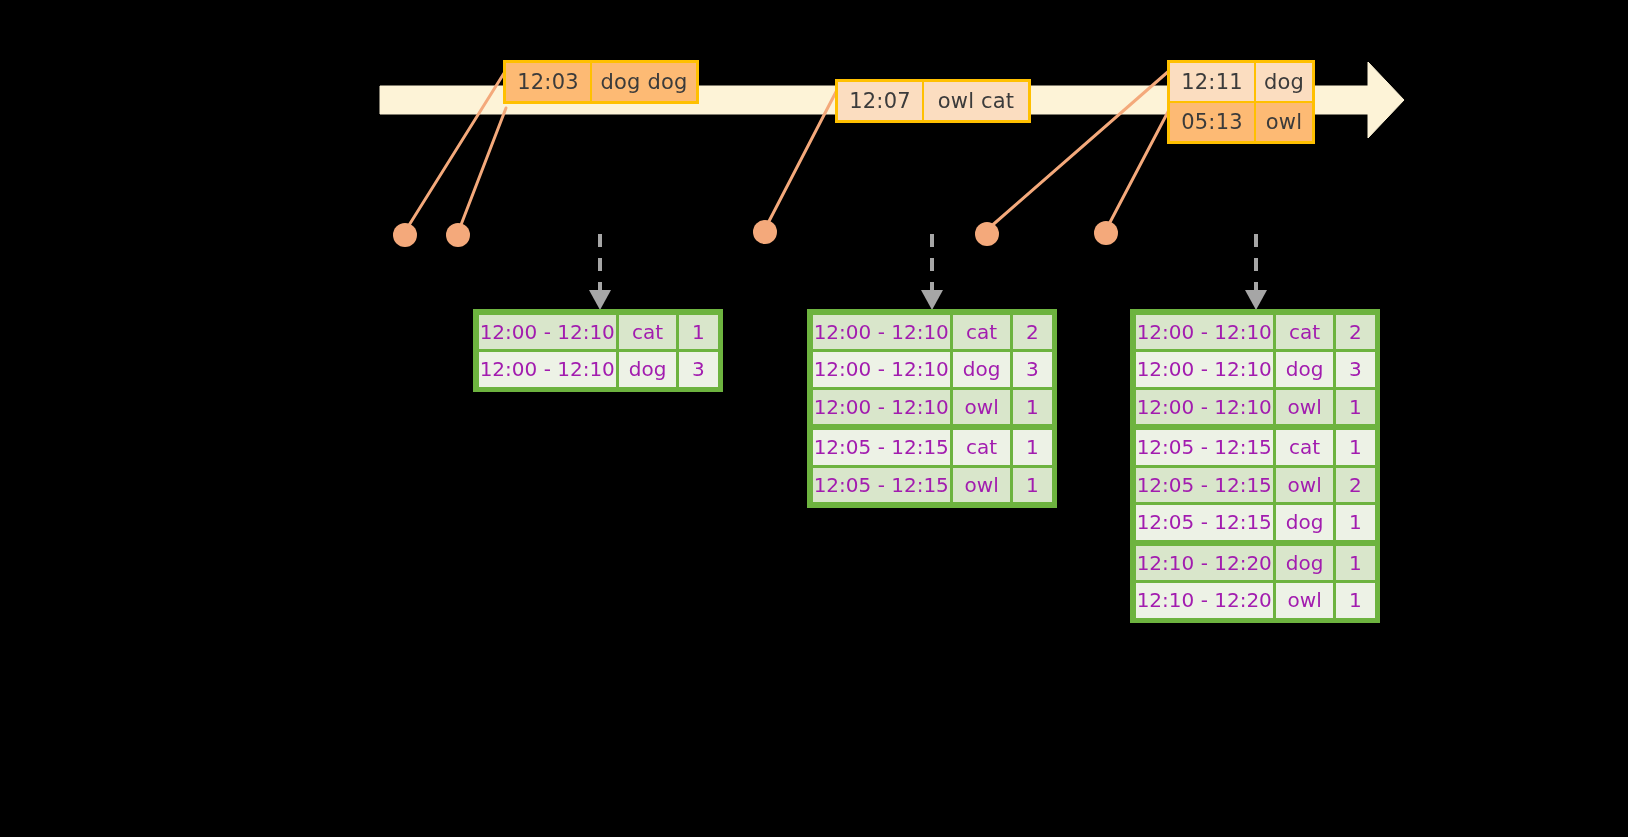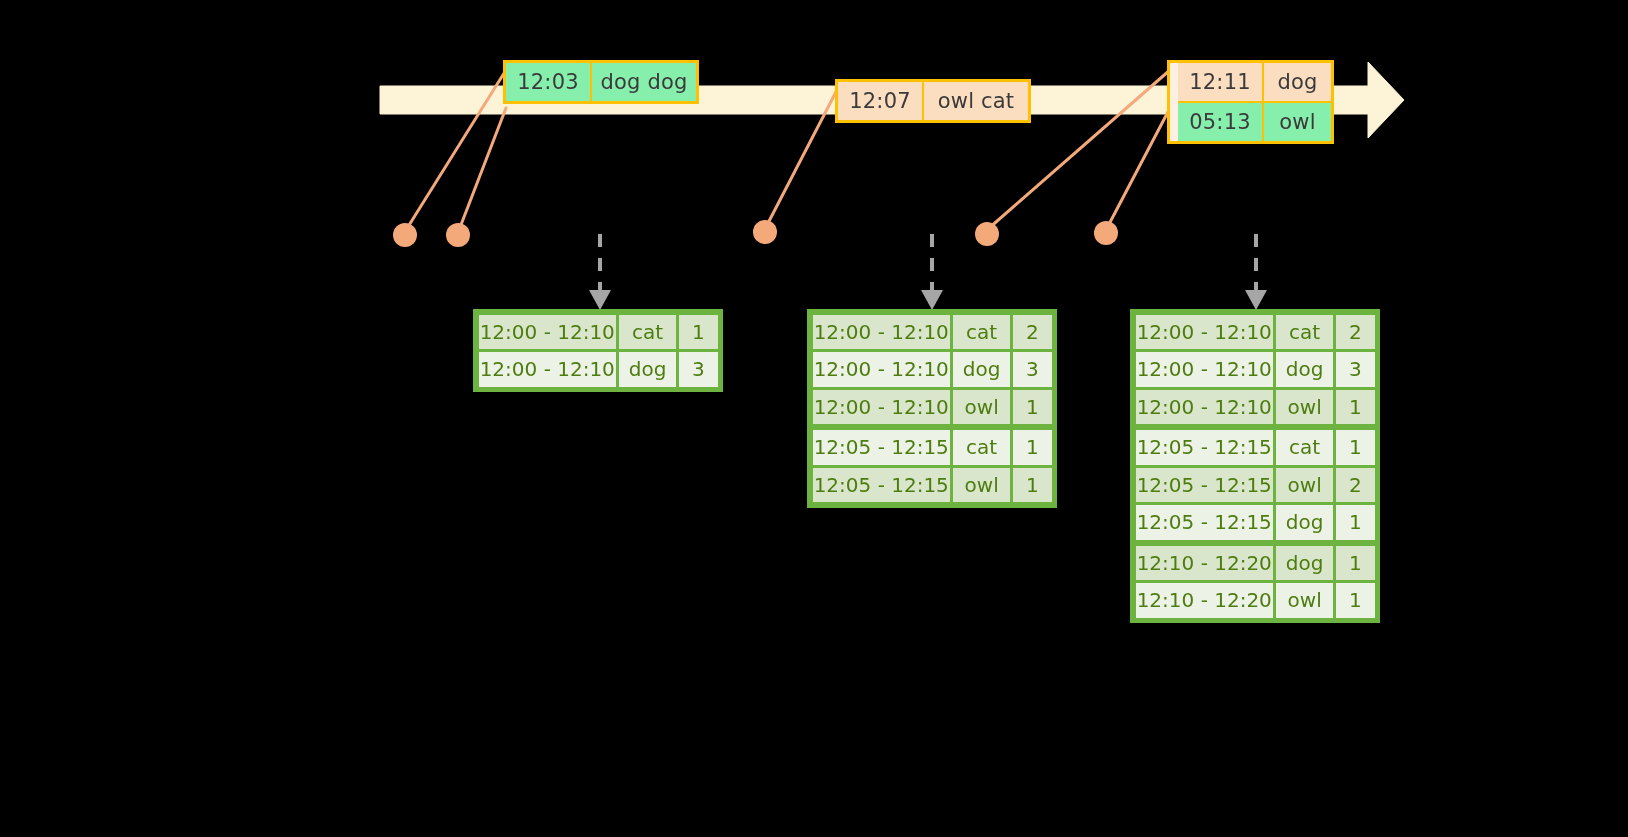--- a/index.html
+++ b/index.html
@@ -36,21 +36,21 @@
     background: #FDF0E0;
   }
   .event-row {
     display: flex;
     align-items: stretch;
   }
   .event-row + .event-row {
     border-top: 2px solid #FFC000;
   }
   .event-row.shaded { background: #FBDDC0; }
-  .event-row.plain  { background: #86efac; justify-content: space-between; }
+  .event-row.plain  { background: #fdba74; justify-content: space-between; }
   .ev-time, .ev-val {
     display: flex;
     align-items: center;
     justify-content: center;
     font-size: 21px;
     color: #3b3b3b;
     height: 38px;
     letter-spacing: 0.2px;
   }
   .ev-time { width: 84px; border-right: 2px solid #FFC000; }
@@ -66,21 +66,21 @@
   .rt-row {
     display: flex;
     align-items: stretch;
     height: 37.5px;
   }
   .rt-cell {
     display: flex;
     align-items: center;
     justify-content: center;
     font-size: 20px;
-    color: #4d7c0f;
+    color: #a21caf;
     margin: 1.5px;
     box-sizing: border-box;
   }
   .rt-row.shaded .rt-cell { background: #D9E6CB; }
   .rt-row.plain  .rt-cell { background: #EDF2E6; }
   .rt-win { width: 0; }
   .rt-key { width: 0; }
   .rt-cnt { width: 0; }
 
   
@@ -136,21 +136,21 @@
     </div>
   </div>
 
   <div class="event-box" style="left:835px; top:79px; width:196px;">
     <div class="event-row shaded">
       <span class="ev-time">12:07</span>
       <span class="ev-val">owl cat</span>
     </div>
   </div>
 
-  <div class="event-box" style="left:1167px; top:60px; width:167px;padding-left:8px;">
+  <div class="event-box" style="left:1167px; top:60px; width:148px;">
     <div class="event-row shaded">
       <span class="ev-time">12:11</span>
       <span class="ev-val">dog</span>
     </div>
     <div class="event-row plain">
       <span class="ev-time">05:13</span>
       <span class="ev-val">owl</span>
     </div>
   </div>
 

